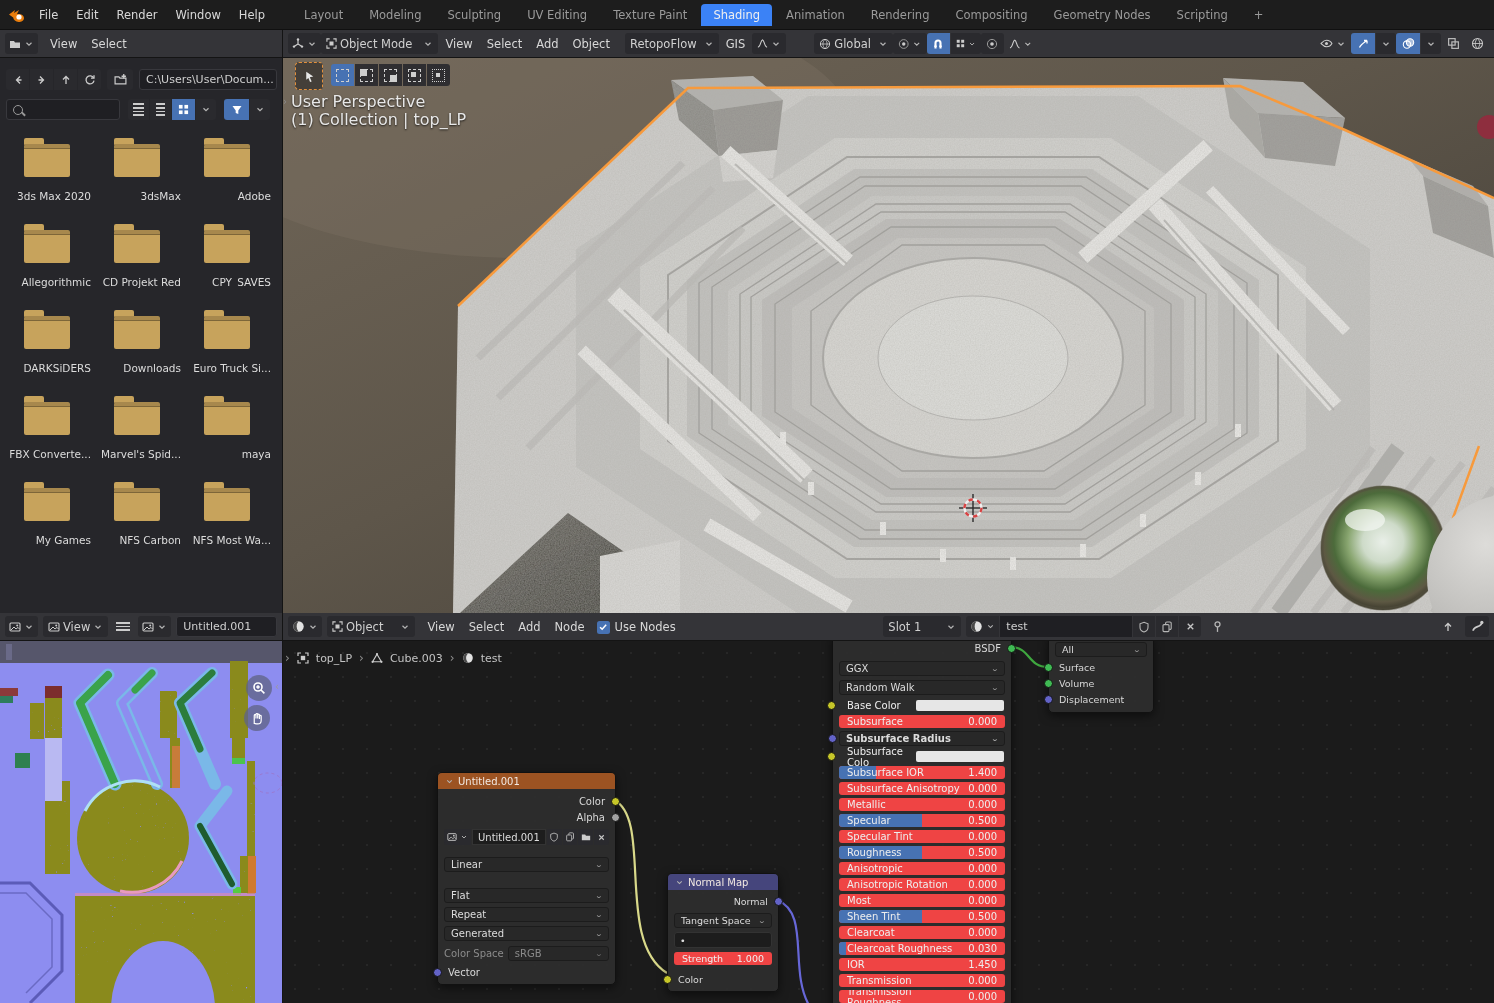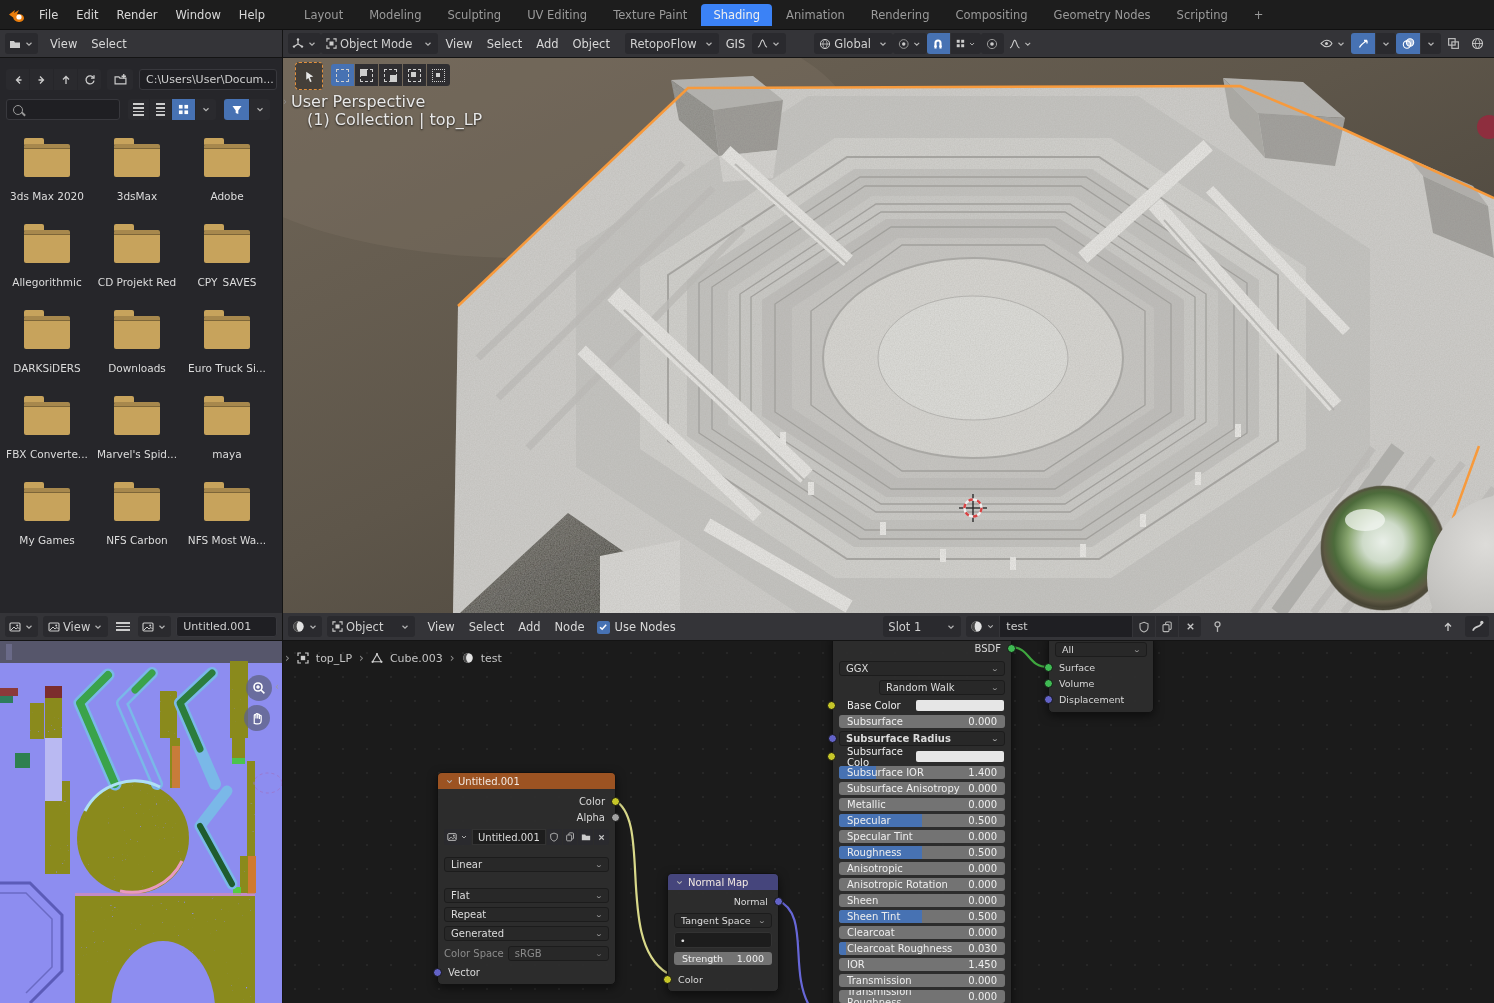--- a/index.html
+++ b/index.html
@@ -26,21 +26,21 @@
   .dim{color:#8b8b8b}
   .spacer{flex:1}
   .ic{display:inline-flex;align-items:center;justify-content:center}
   .chevt{font-size:8px;color:#aaa;transform:scaleX(1.4)}
   
   .ham{display:inline-block;width:12px}
   .ham i{display:block;height:1.6px;background:#ccc;margin:2px 0}
   
   #fb{left:0;top:30px;width:283px;height:583px;background:#26262a;border-right:1px solid #141414;box-sizing:border-box}
   #fb-files{position:absolute;left:0;top:90px;width:283px;height:493px;overflow:hidden;display:grid;grid-template-columns:repeat(3,90px);align-content:start;padding:16px 0 0 3px;row-gap:20px}
-  .fcell{width:88px;text-align:center}
+  .fcell{width:88px;text-align:right}
   .ficon{width:46px;height:33px;background:#c7a35c;border-radius:2px;position:relative;margin:8px auto 13px}
   .ficon:before{content:"";position:absolute;top:-6px;left:0;width:20px;height:7px;background:#c7a35c;border-radius:2px 2px 0 0}
   .ficon:after{content:"";position:absolute;top:0;left:0;right:0;height:4px;background:rgba(0,0,0,.16);border-bottom:1px solid rgba(0,0,0,.25)}
   .flabel{font-size:10.5px;color:#dcdcdc;white-space:nowrap;overflow:hidden}
   .mag{width:8px;height:8px;border:1.5px solid #999;border-radius:50%;position:relative;display:inline-block}
   .mag:after{content:"";position:absolute;width:5px;height:1.5px;background:#999;transform:rotate(45deg);right:-4px;bottom:-1px}
   
   #vp{left:283px;top:30px;width:1211px;height:583px}
   #vp-canvas{position:absolute;left:0;top:28px;width:1211px;height:555px;overflow:hidden}
   .ovl-text{position:absolute;color:#e8e8e8;font-size:16px;text-shadow:0 1px 2px rgba(0,0,0,.8)}
@@ -65,21 +65,21 @@
   .nbody{padding:0 6px 6px}
   .nrow{position:relative;display:flex;align-items:center}
   .nout{justify-content:flex-end;padding-right:4px}
   .nin{justify-content:flex-start;padding-left:4px}
   .sock{position:absolute;width:9px;height:9px;border-radius:50%;border:1px solid #131313;box-sizing:border-box;top:50%;margin-top:-4.5px}
   .sock.r{right:-11px}.sock.l{left:-11px}
   .sock.yellow{background:#c7c729}.sock.gray{background:#a1a1a1}.sock.purple{background:#6363c7}.sock.green{background:#3fba53}
   .ndd{background:#282828;border:1px solid #1c1c1c;border-radius:3px;height:13px;display:flex;align-items:center;padding:0 6px;justify-content:space-between;color:#dcdcdc}
   .ndd .chevt{font-size:7px}
   .nfield{background:#1d1d1d;border:1px solid #333;border-radius:3px;height:14px;display:flex;align-items:center;padding:0 5px;color:#ddd}
-  .brow{position:relative;height:13px;border-radius:3px;background:#737373;margin-bottom:3px;display:flex;align-items:center;overflow:hidden}
+  .brow{position:relative;height:13px;border-radius:3px;background:#ef4444;margin-bottom:3px;display:flex;align-items:center;overflow:hidden}
   .brow .bfill{position:absolute;left:0;top:0;bottom:0;background:#4772b3}
   .brow .lbl{position:relative;padding-left:8px;flex:1;color:#eee}
   .brow .val{position:relative;padding-right:8px;color:#eee}
   .brow .swatch{position:relative;width:88px;height:11px;background:#e6e6e6;border-radius:2px;margin-right:1px}
   .brow.colorrow{background:transparent;overflow:visible}
 </style>
 </head>
 <body>
 
 <svg width="0" height="0" style="position:absolute">
@@ -691,21 +691,21 @@
               <i style="left:2px;top:2px;width:5px;height:5px"></i>
             </span>
           </span>
         <span class="sbt">
             <span class="msq" style="border-style:dotted">
               <i style="left:3px;top:3px;width:4px;height:4px"></i>
             </span>
           </span>
       </div>
       <div class="ovl-text" style="left:8px;top:34px">User Perspective</div>
-      <div class="ovl-text" style="left:24px;top:52px">(1) Collection | top_LP</div>
+      <div class="ovl-text" style="left:8px;top:52px">(1) Collection | top_LP</div>
       <div class="abs" style="left:0;top:38px;color:#8b8b8b;font-size:10px">›</div>
     </div>
   </div>
 
   <div id="ie" class="abs">
     <div class="ehdr" style="height:28px">
       <span class="btn" style="padding:0 4px">
           <svg width="12" height="12">
             <use href="#s-img"></use>
           </svg>
@@ -1048,21 +1048,21 @@
         <div class="nbody">
           <div class="nrow nout" style="height:13px;margin-top:8px;font-size:10px">
             <span>BSDF</span>
               <span class="sock r green"></span>
           </div>
           <div style="margin-top:6px">
               <div class="ndd" style="margin-bottom: 4px;">
                 <span>GGX</span>
                 <span class="chevt">⌄</span>
               </div>
-              <div class="ndd" style="margin-bottom: 4px; margin-left: 40px;">
+              <div class="ndd" style="margin-bottom: 4px;">
                 <span>Random Walk</span>
                 <span class="chevt">⌄</span>
               </div>
               <div class="brow colorrow" style="position: relative;">
                 <span class="lbl">Base Color</span>
                 <span class="swatch"></span>
                 <span class="sock l yellow" style="left: -12px;"></span>
               </div>
               <div class="brow" style="position: relative;">
                 <span class="bfill" style="width: 0%;"></span>
@@ -1114,21 +1114,21 @@
                 <span class="lbl">Anisotropic</span>
                 <span class="val">0.000</span>
               </div>
               <div class="brow" style="position: relative;">
                 <span class="bfill" style="width: 0%;"></span>
                 <span class="lbl">Anisotropic Rotation</span>
                 <span class="val">0.000</span>
               </div>
               <div class="brow" style="position: relative;">
                 <span class="bfill" style="width: 0%;"></span>
-                <span class="lbl">Sheen</span>
+                <span class="lbl">Most</span>
                 <span class="val">0.000</span>
               </div>
               <div class="brow" style="position: relative;">
                 <span class="bfill" style="width: 50%;"></span>
                 <span class="lbl">Sheen Tint</span>
                 <span class="val">0.500</span>
               </div>
               <div class="brow" style="position: relative;">
                 <span class="bfill" style="width: 0%;"></span>
                 <span class="lbl">Clearcoat</span>

